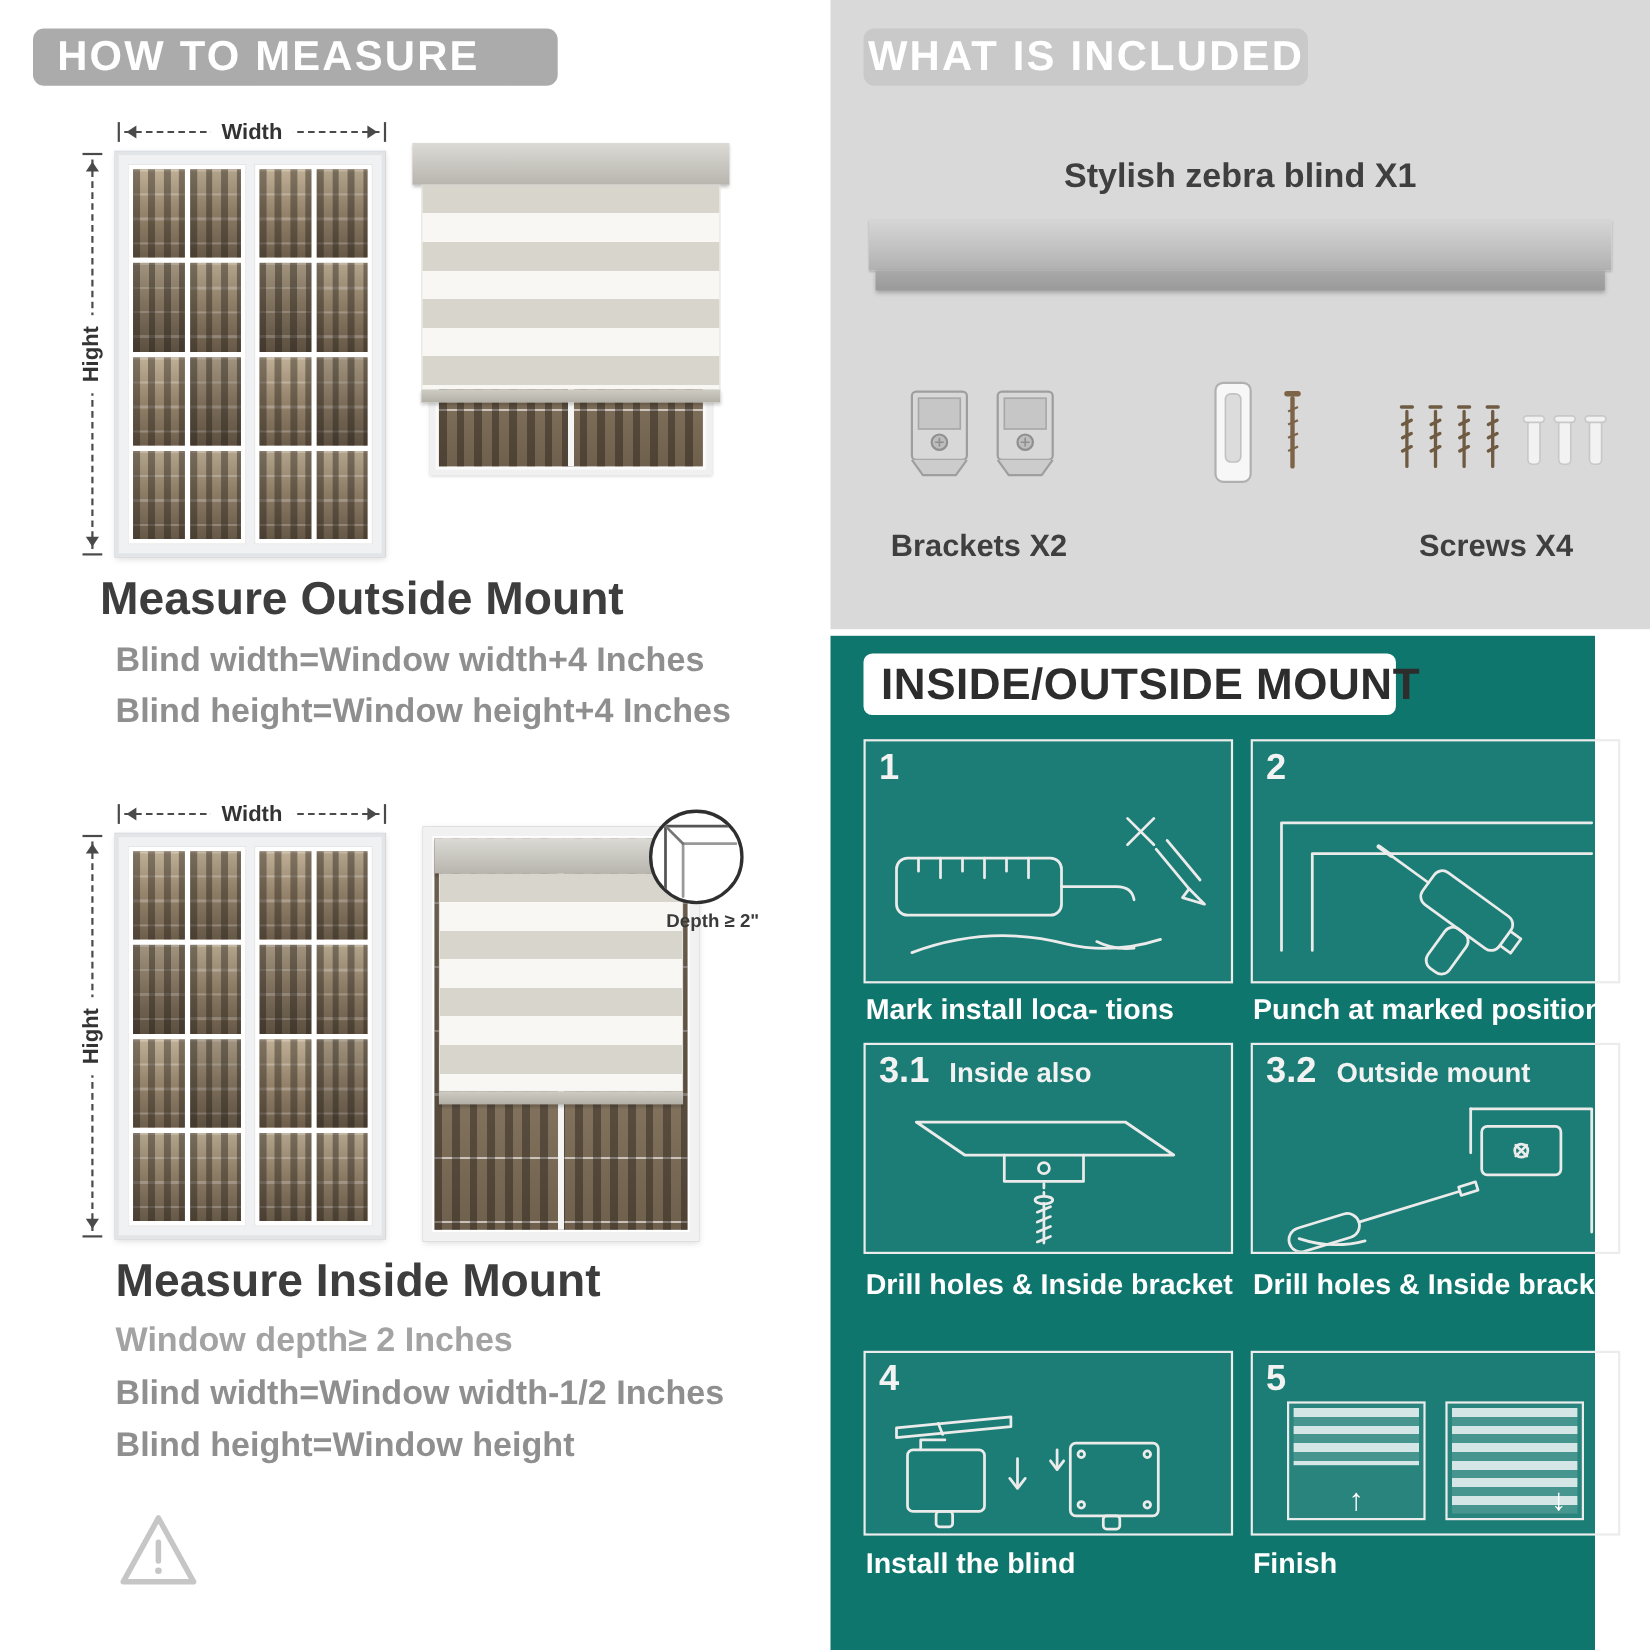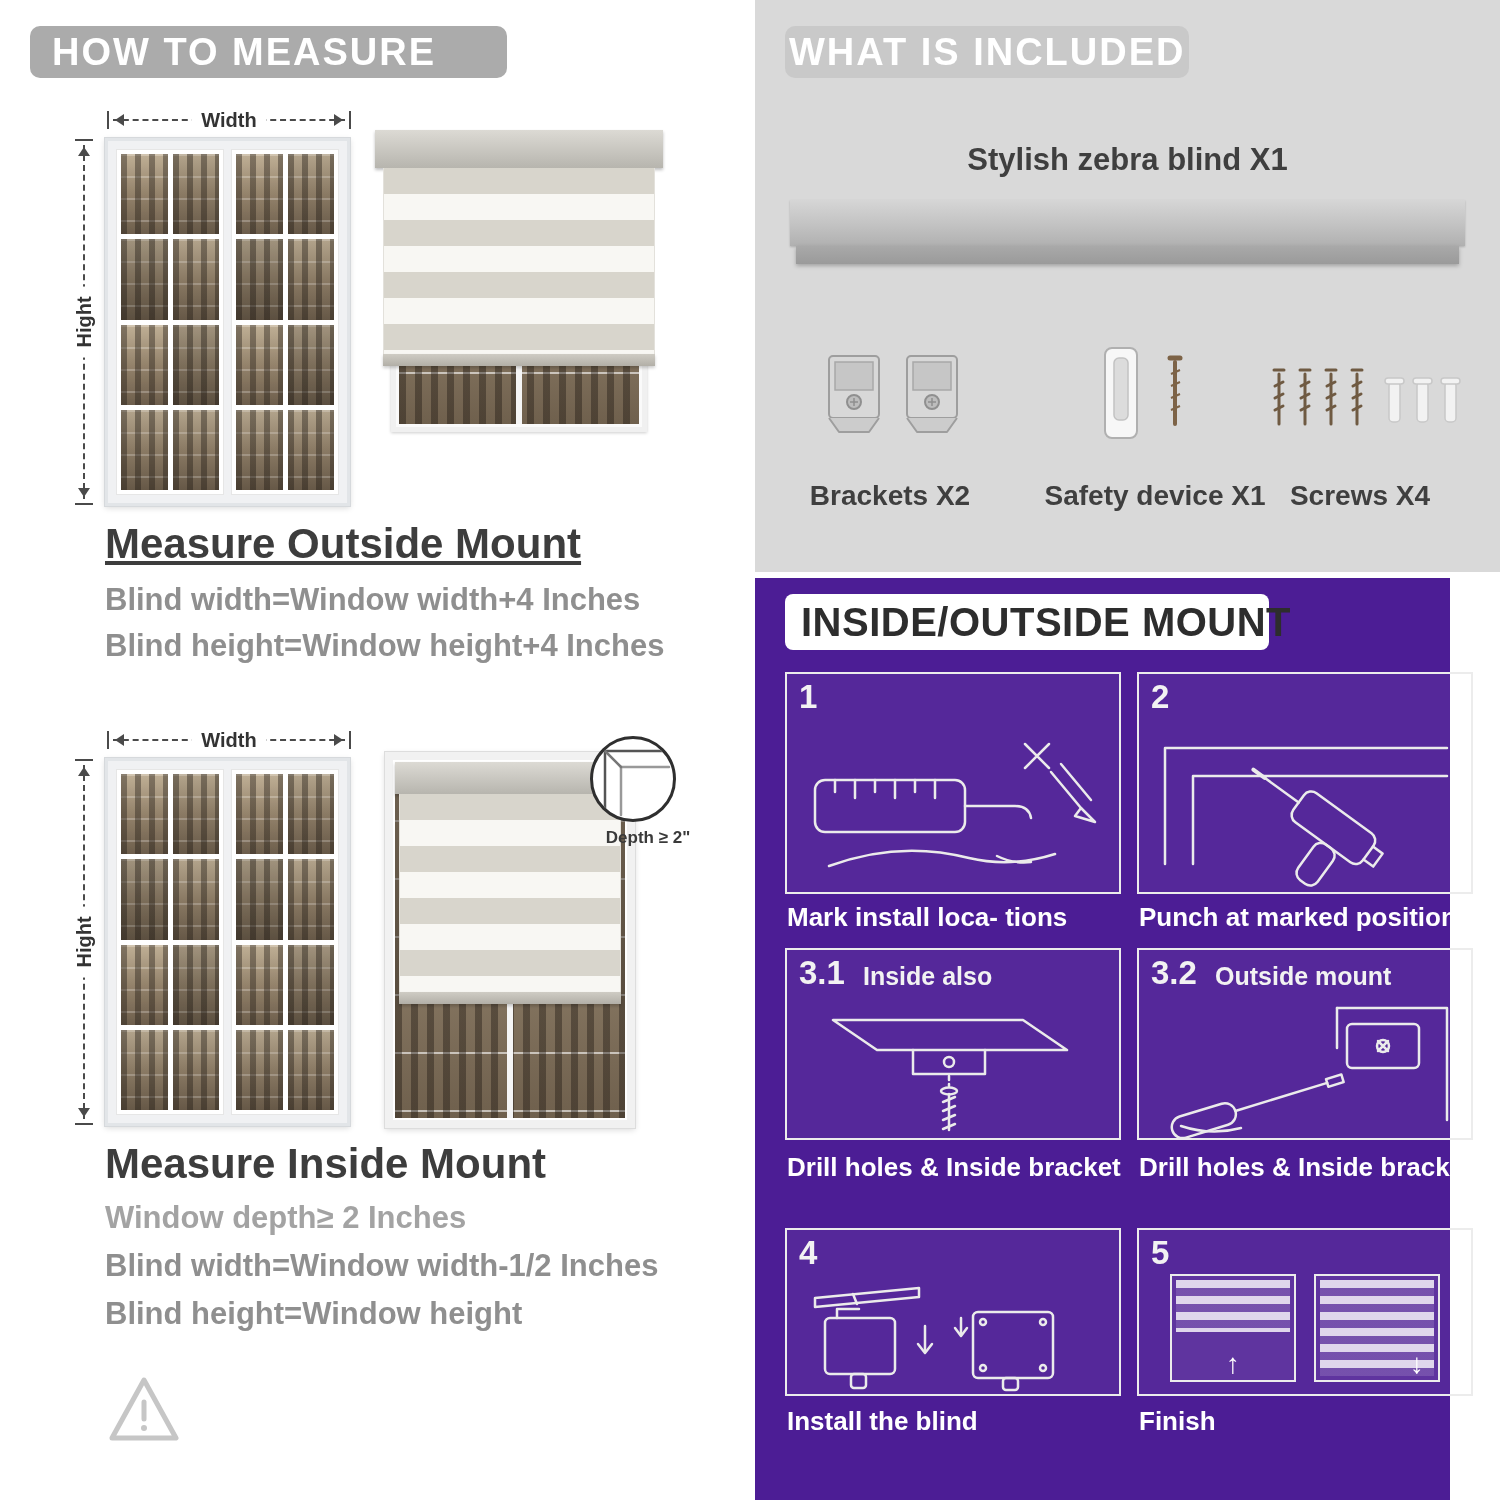--- a/index.html
+++ b/index.html
@@ -78,21 +78,21 @@
   #sec-included{position:absolute;left:755px;top:0;width:745px;height:572px;background:#d9d9d9;}
   #blind-title{position:absolute;left:0;top:142px;width:745px;text-align:center;font-size:31px;font-weight:bold;color:#3f3f3f;}
   #headrail-img{position:absolute;left:35px;top:200px;width:675px;height:46px;background:linear-gradient(180deg,#d6d6d6 0%,#c2c2c2 55%,#b0b0b0 100%);box-shadow:0 1px 2px rgba(0,0,0,.2);}
   #headrail-img::after{content:"";position:absolute;left:6px;right:6px;top:100%;height:18px;background:linear-gradient(180deg,#a9a9a9,#9a9a9a);box-shadow:0 2px 4px rgba(0,0,0,.25);}
   .item-label{position:absolute;top:480px;font-size:28px;font-weight:bold;color:#3f3f3f;text-align:center;white-space:nowrap;}
   #item-brackets{position:absolute;left:58px;top:348px;width:160px;display:flex;gap:16px;justify-content:center;}
   #item-safety{position:absolute;left:320px;top:344px;width:160px;}
   #item-screws{position:absolute;left:512px;top:360px;width:195px;}
 
   
-  #sec-mount{position:absolute;left:755px;top:578px;width:695px;height:922px;background:#4c1d95;}
+  #sec-mount{position:absolute;left:755px;top:578px;width:695px;height:922px;background:#0f766e;}
   .panel{position:absolute;border:2px solid #ececec;background:rgba(255,255,255,.05);box-sizing:border-box;}
   .panel-num{position:absolute;left:12px;top:4px;font-size:33px;font-weight:bold;color:#f2f2f2;}
   .panel-label{position:absolute;left:76px;top:12px;font-size:25px;font-weight:bold;color:#f2f2f2;white-space:nowrap;}
   .panel svg.art{position:absolute;left:2px;}
   .caption{position:absolute;width:336px;font-size:26px;font-weight:bold;color:#ffffff;white-space:nowrap;}
   #p1{left:30px;top:94px;width:336px;height:222px;}
   #p2{left:382px;top:94px;width:336px;height:222px;}
   #p31{left:30px;top:370px;width:336px;height:192px;}
   #p32{left:382px;top:370px;width:336px;height:192px;}
   #p4{left:30px;top:650px;width:336px;height:168px;}
@@ -157,21 +157,21 @@
 
   <div class="blind-demo" id="blind1">
     <div class="bd-window">
       <div class="bd-photo"></div>
     </div>
     <div class="bd-headrail"></div>
     <div class="bd-body"></div>
     <div class="bd-bottomrail"></div>
   </div>
 
-  <div class="sec-title" style="left:105px;top:520px;text-decoration:underline;">Measure Outside Mount</div>
+  <div class="sec-title" style="left:91px;top:520px;">Measure Outside Mount</div>
   <div class="sec-line" style="left:105px;top:582px;">Blind width=Window width+4 Inches</div>
   <div class="sec-line" style="left:105px;top:628px;">Blind height=Window height+4 Inches</div>
 
   <div class="h-arrow" style="left:108px;top:730px;width:242px;">
     <span class="tick-l"></span>
     <span class="line"></span>
     <span class="tick-r"></span>
     <span class="lbl">Width</span>
   </div>
 
@@ -285,21 +285,20 @@
             <rect x="118" y="18" width="19" height="6" rx="3"></rect>
           <rect x="150" y="22" width="11" height="40" rx="4"></rect>
             <rect x="146" y="18" width="19" height="6" rx="3"></rect>
           <rect x="178" y="22" width="11" height="40" rx="4"></rect>
             <rect x="174" y="18" width="19" height="6" rx="3"></rect>
         </g>
       </svg>
     </div>
 
     <div class="item-label" style="left:40px;width:190px;">Brackets X2</div>
-    <div class="item-label" style="left:255px;width:290px;">Safety device X1</div>
     <div class="item-label" style="left:505px;width:200px;">Screws X4</div>
   </div>
 
   <div id="sec-mount">
     <div class="pill" id="pill-mount">INSIDE/OUTSIDE MOUNT</div>
 
     <div class="panel" id="p1">
       <span class="panel-num">1</span>
       <svg class="art line-art" style="top:40px;" width="330" height="176" viewBox="0 0 330 176">
         <rect x="26" y="66" width="150" height="52" rx="10"></rect>

